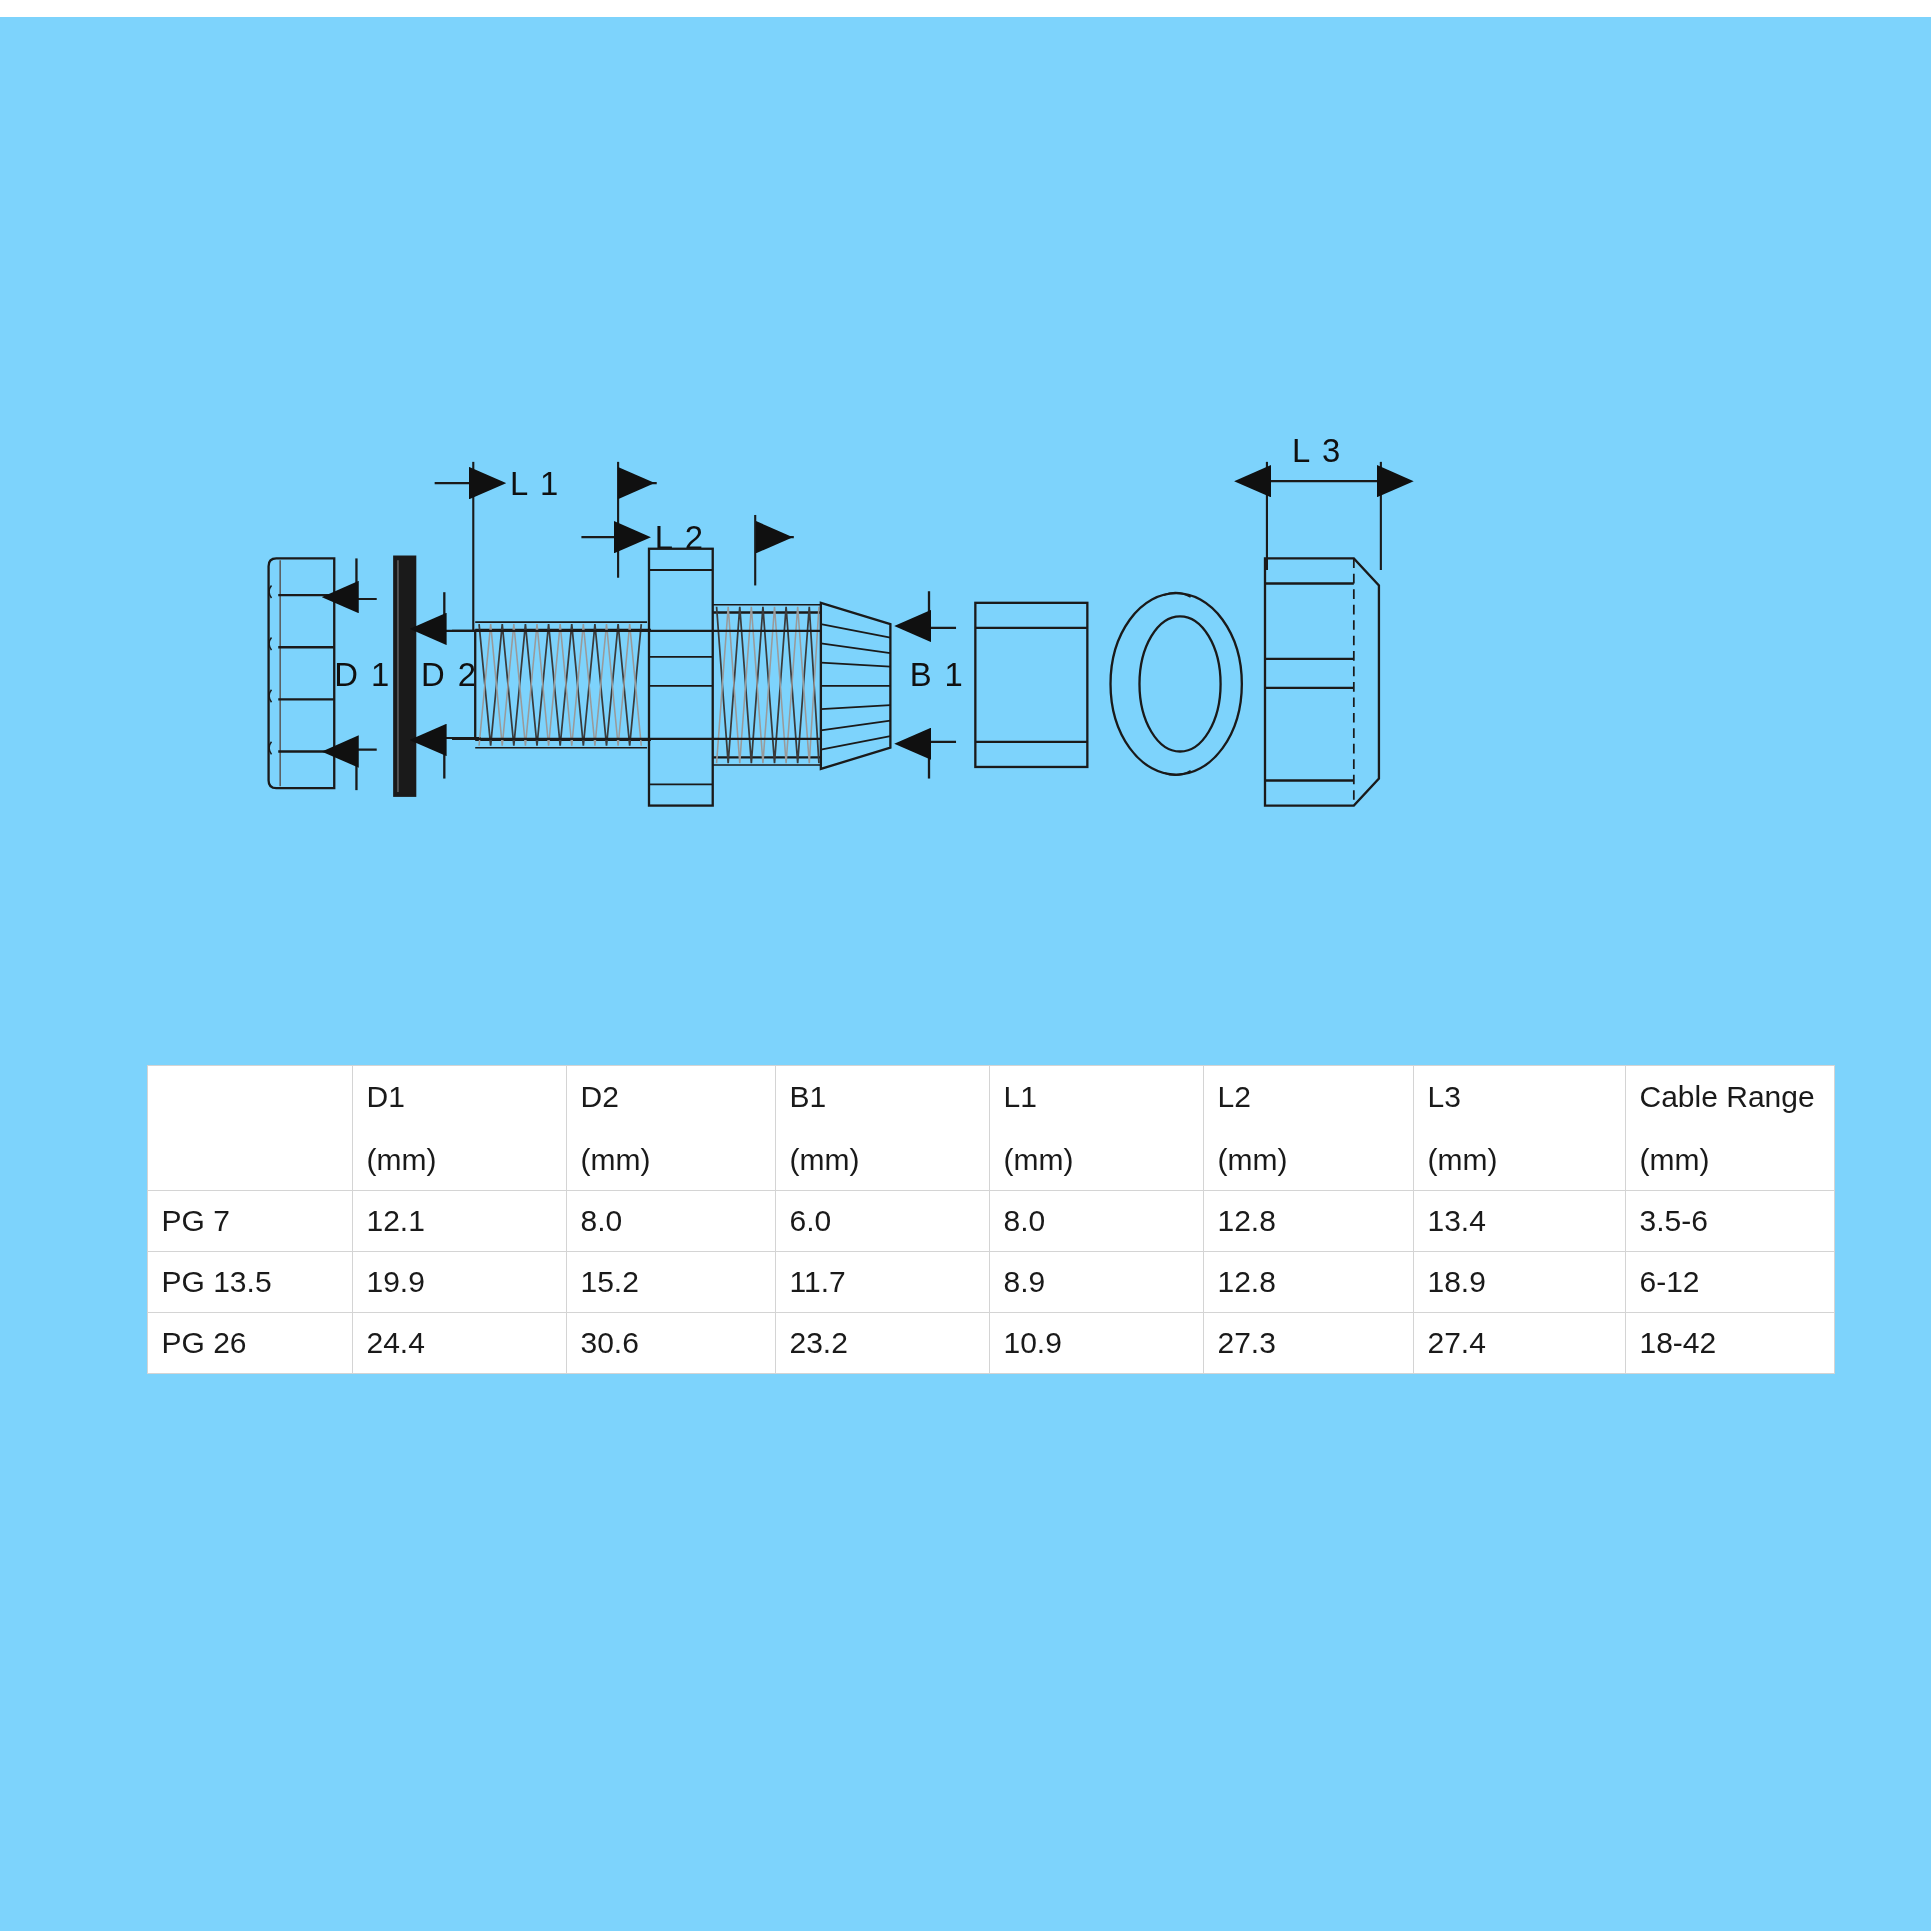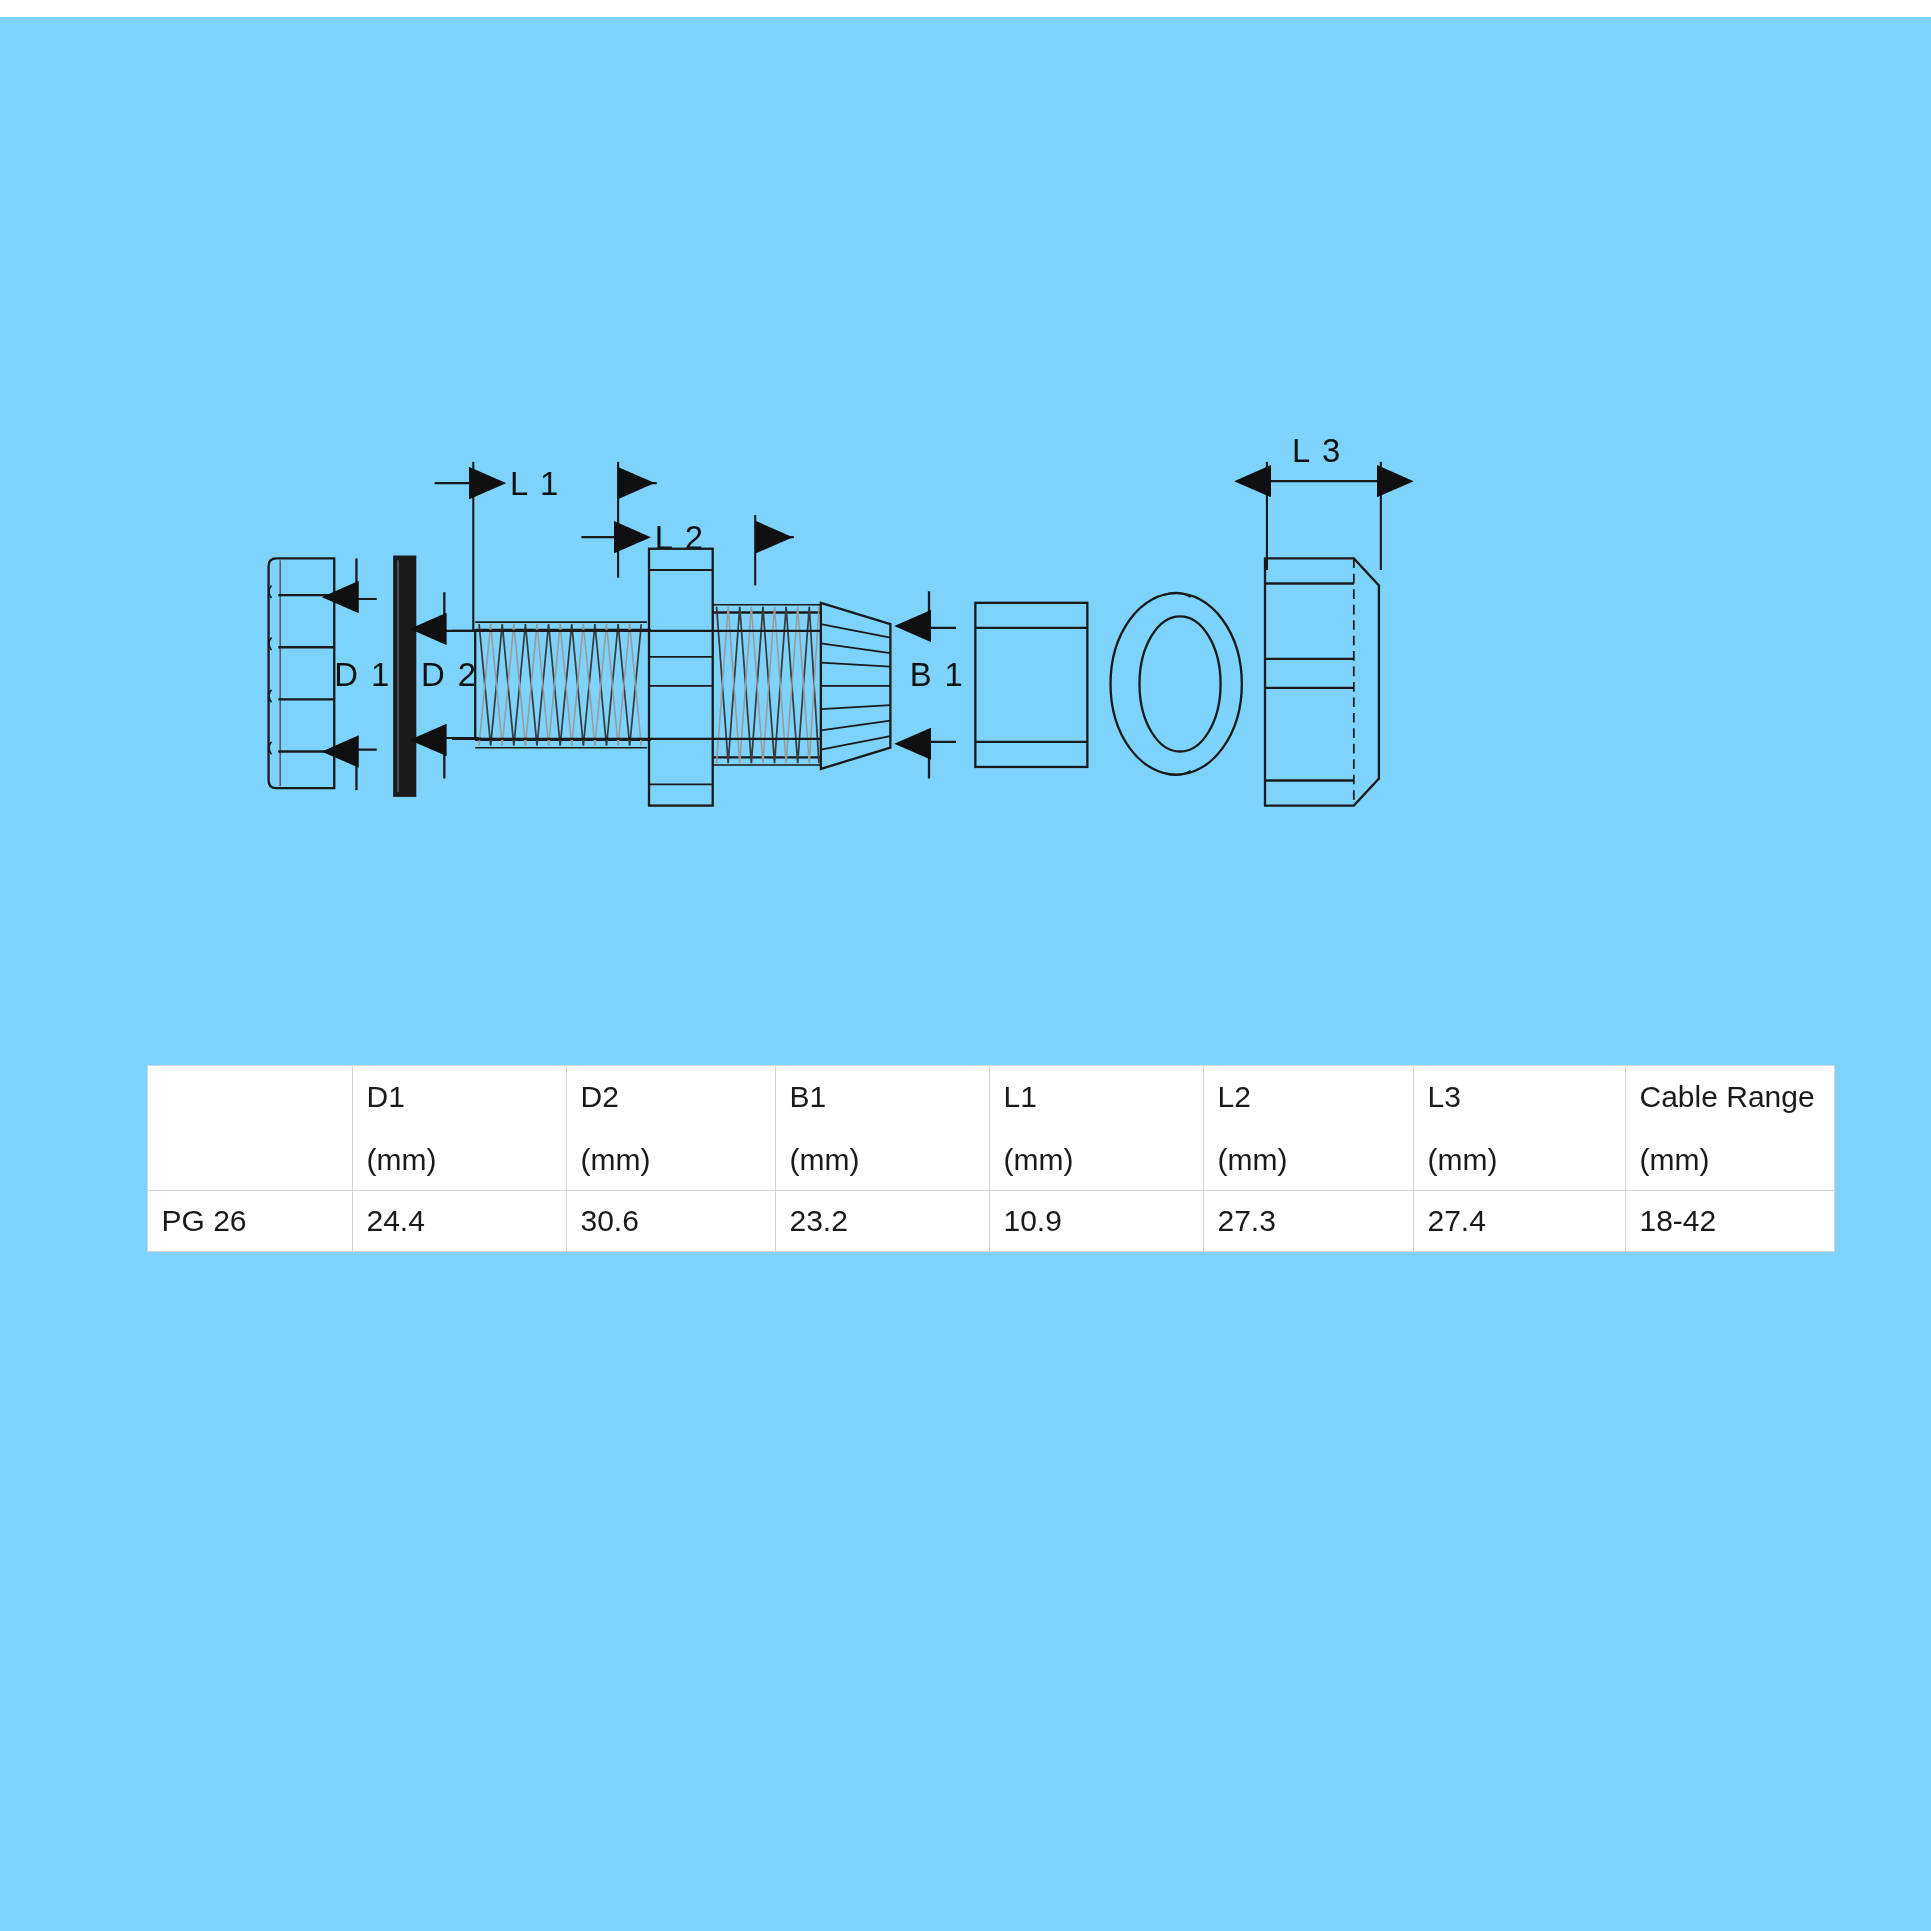--- a/index.html
+++ b/index.html
@@ -301,20 +301,40 @@
             <span class="hdr-line2">(mm)</span>
           </td>
           <td>
             <span class="hdr-line1">Cable Range</span>
             <span class="hdr-line2">(mm)</span>
           </td>
         </tr>
       </thead>
       <tbody>
         <tr>
+          <td>PG 7</td>
+          <td>12.1</td>
+          <td>8.0</td>
+          <td>6.0</td>
+          <td>8.0</td>
+          <td>12.8</td>
+          <td>13.4</td>
+          <td>3.5-6</td>
+        </tr>
+        <tr>
+          <td>PG 13.5</td>
+          <td>19.9</td>
+          <td>15.2</td>
+          <td>11.7</td>
+          <td>8.9</td>
+          <td>12.8</td>
+          <td>18.9</td>
+          <td>6-12</td>
+        </tr>
+        <tr>
           <td>PG 26</td>
           <td>24.4</td>
           <td>30.6</td>
           <td>23.2</td>
           <td>10.9</td>
           <td>27.3</td>
           <td>27.4</td>
           <td>18-42</td>
         </tr>
       </tbody>

